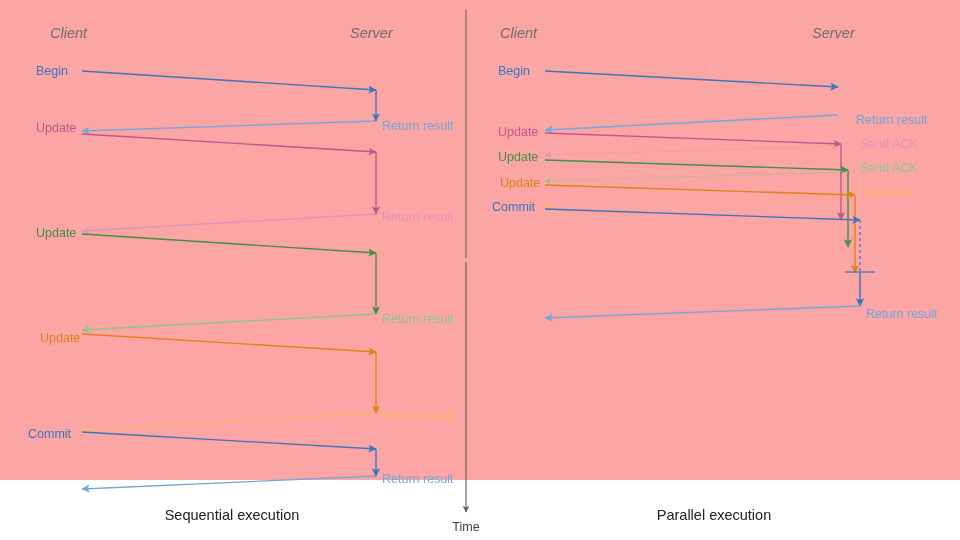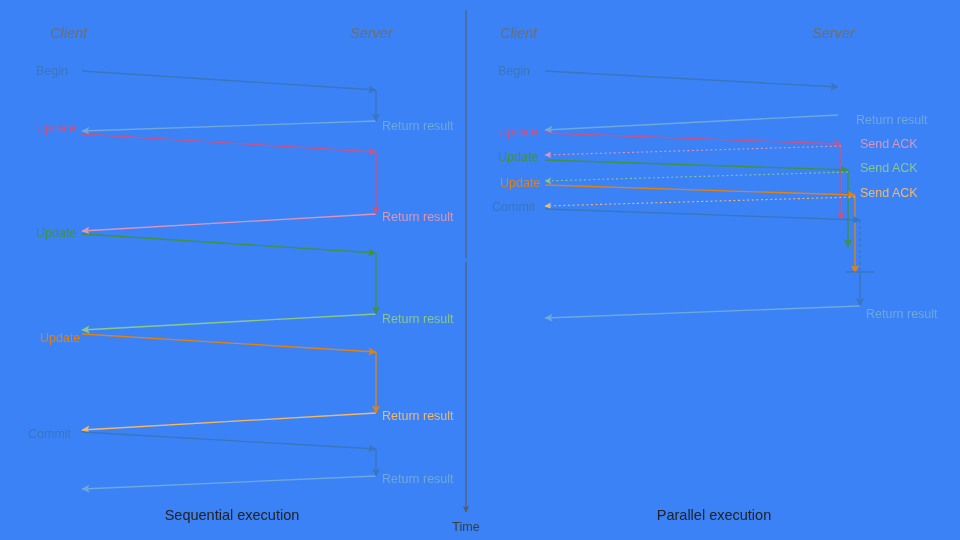--- a/index.html
+++ b/index.html
@@ -1,18 +1,18 @@
 <!DOCTYPE html>
 <html><head>
 <meta charset="utf-8">
 <style>
   html,body{margin:0;padding:0;background:#ffffff;}
   body{width:960px;height:540px;overflow:hidden;
        font-family:"Liberation Sans","DejaVu Sans",sans-serif;}
-  #stage{position:relative;width:960px;height:540px;background:#3b82f6;text-decoration:underline;}
+  #stage{position:relative;width:960px;height:480px;background:#fca5a5;text-decoration:underline;}
   svg#diagram{position:absolute;left:0;top:0;width:960px;height:540px;display:block;}
   text{font-family:"Liberation Sans","DejaVu Sans",sans-serif;}
   .lane-title{font-size:14.5px;font-style:italic;fill:#6e6e6e;}
   .msg-label{font-size:12.5px;}
   .caption{font-size:14.5px;fill:#222222;}
   .axis-label{font-size:12.5px;fill:#3c3c3c;}
   .divider{stroke:#5a5a5a;stroke-width:1;}
   .axis-line{stroke:#5a5a5a;stroke-width:1.1;}
   .flow{fill:none;stroke-linecap:butt;stroke-linejoin:miter;}
   .dotted{fill:none;stroke-dasharray:2 2.6;stroke-linecap:butt;}

